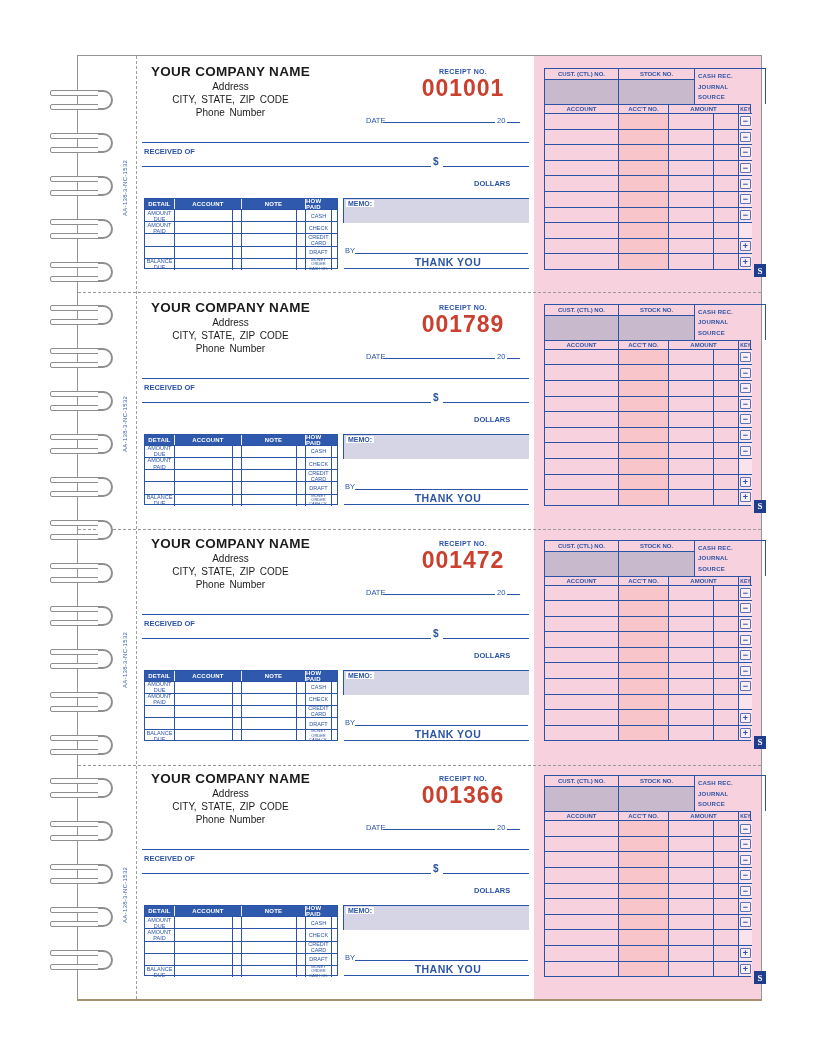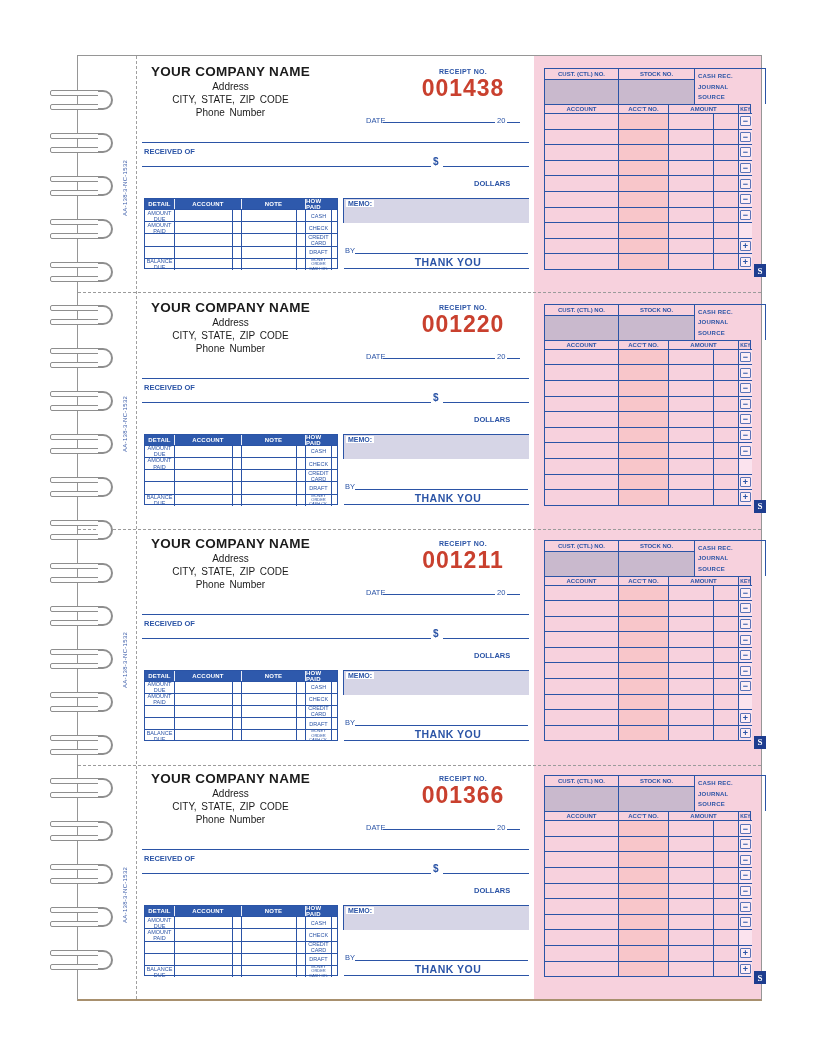--- a/index.html
+++ b/index.html
@@ -118,21 +118,21 @@
   <section class="receipt">
 
     <div class="company">
       <div class="co-name">YOUR COMPANY NAME</div>
       <div class="co-line">Address</div>
       <div class="co-line">CITY, STATE, ZIP CODE</div>
       <div class="co-line">Phone Number</div>
     </div>
 
     <div class="receipt-no-label">RECEIPT NO.</div>
-    <div class="receipt-no">001438</div>
+    <div class="receipt-no">001001</div>
 
     <span class="blbl date-label">DATE</span>
     <span class="uline dline1"></span>
     <span class="blbl year-prefix">20</span>
     <span class="uline dline2"></span>
 
     <div class="hline l1"></div>
     <span class="blbl received-of">RECEIVED OF</span>
     <div class="hline l2a"></div>
     <span class="blbl dollar-sign">$</span>
@@ -297,21 +297,21 @@
   <section class="receipt">
 
     <div class="company">
       <div class="co-name">YOUR COMPANY NAME</div>
       <div class="co-line">Address</div>
       <div class="co-line">CITY, STATE, ZIP CODE</div>
       <div class="co-line">Phone Number</div>
     </div>
 
     <div class="receipt-no-label">RECEIPT NO.</div>
-    <div class="receipt-no">001220</div>
+    <div class="receipt-no">001789</div>
 
     <span class="blbl date-label">DATE</span>
     <span class="uline dline1"></span>
     <span class="blbl year-prefix">20</span>
     <span class="uline dline2"></span>
 
     <div class="hline l1"></div>
     <span class="blbl received-of">RECEIVED OF</span>
     <div class="hline l2a"></div>
     <span class="blbl dollar-sign">$</span>
@@ -476,21 +476,21 @@
   <section class="receipt">
 
     <div class="company">
       <div class="co-name">YOUR COMPANY NAME</div>
       <div class="co-line">Address</div>
       <div class="co-line">CITY, STATE, ZIP CODE</div>
       <div class="co-line">Phone Number</div>
     </div>
 
     <div class="receipt-no-label">RECEIPT NO.</div>
-    <div class="receipt-no">001211</div>
+    <div class="receipt-no">001472</div>
 
     <span class="blbl date-label">DATE</span>
     <span class="uline dline1"></span>
     <span class="blbl year-prefix">20</span>
     <span class="uline dline2"></span>
 
     <div class="hline l1"></div>
     <span class="blbl received-of">RECEIVED OF</span>
     <div class="hline l2a"></div>
     <span class="blbl dollar-sign">$</span>

